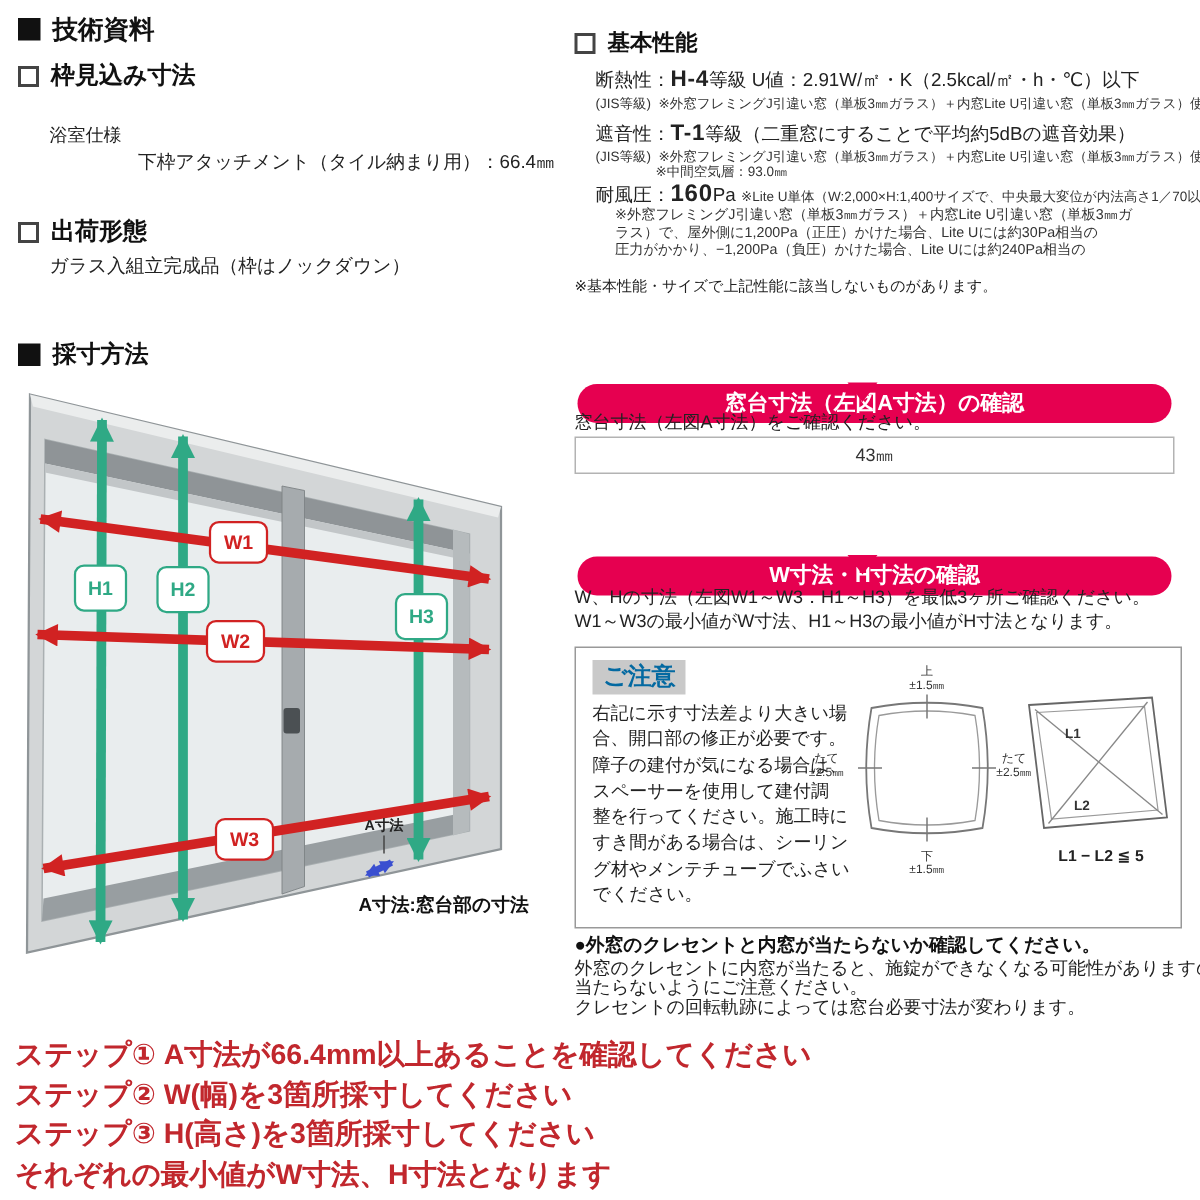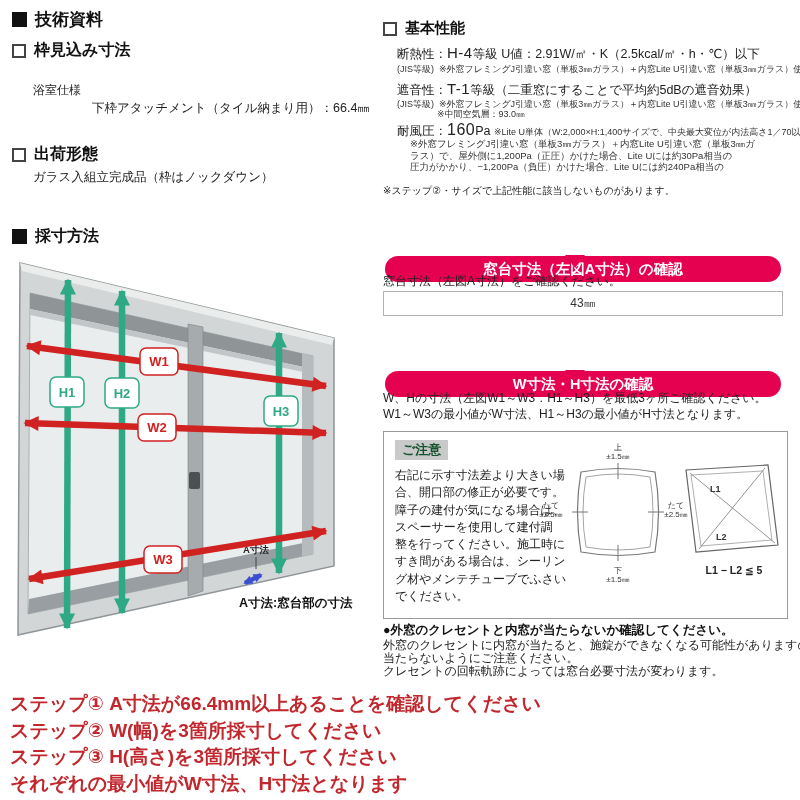--- a/index.html
+++ b/index.html
@@ -11,38 +11,38 @@
   }
   .abs { position:absolute; }
   .h-main { font-weight:bold; font-size:17px; color:#111; display:flex; align-items:center; gap:8px;text-align:right; }
   .h-sub  { font-weight:bold; font-size:16px; color:#111; display:flex; align-items:center; gap:8px; }
   .sq-filled { width:15px; height:15px; background:#111; flex:0 0 auto; }
   .sq-outline { width:14px; height:14px; border:2px solid #444; background:#fff; flex:0 0 auto; }
   .t12 { font-size:12px; color:#222; }
   .t125 { font-size:12.5px; color:#222; }
   .spec-line { font-size:12.5px; color:#222; white-space:nowrap; }
   .spec-label { font-size:12.5px; }
-  .spec-grade { font-weight:normal; font-size:15px; letter-spacing:0.5px; }
+  .spec-grade { font-weight:bold; font-size:15px; letter-spacing:0.5px; }
   .spec-small { font-size:9px; color:#333; white-space:nowrap; }
   .spec-note-sm { font-size:9.5px; color:#333; line-height:11.6px; white-space:nowrap; }
   .pill {
     left:385px; width:396px; height:26px; background:#E60050; border-radius:13px;
     color:#fff; font-weight:bold; font-size:14.5px; text-align:center; line-height:26px;margin-top:32px;
   }
   .tri-down {
     width:0; height:0; border-left:10px solid transparent; border-right:10px solid transparent;
     border-top:13px solid #E60050;
   }
   .value-box {
     left:383px; width:400px; height:25px; border:1px solid #b3b3b3; background:#fff;
     text-align:center; line-height:23px; font-size:12px; color:#333;
   }
   .notice-box { left:383px; top:431px; width:405px; height:188px; border:1px solid #999; background:#fff; }
-  .notice-title { position:absolute; left:11px; top:8px; background:#c9c9c9; color:#14532d;
-    font-weight:bold; font-size:13px; padding:1px 7px; }
+  .notice-title { position:absolute; left:11px; top:8px; background:#c9c9c9; color:#0369a1;
+    font-weight:bold; font-size:16px; padding:1px 7px; }
   .notice-lines { position:absolute; left:11px; top:35px; font-size:12px; color:#222; line-height:17.3px; }
   .crescent-title { font-weight:bold; font-size:12.5px; color:#111; white-space:nowrap; }
   .crescent-line { font-size:12px; color:#222; white-space:nowrap; line-height:13px; }
   .steps { left:10px; top:691px; color:#C1272D; font-weight:bold; font-size:19px; line-height:26.5px; white-space:nowrap; }
   .wh-line { font-size:12px; color:#222; white-space:nowrap; }
   svg text { font-family:"Liberation Sans","DejaVu Sans",sans-serif; }
 </style>
 </head>
 <body>
 
@@ -144,21 +144,21 @@
   <div class="abs spec-small" style="left:437px; top:108px;">※中間空気層：93.0㎜</div>
 
   <div class="abs spec-line" style="left:397px; top:121px;">
     <span class="spec-label">耐風圧：</span><span class="spec-grade" style="font-size:16px;">160</span><span>Pa</span>&nbsp;<span class="spec-small">※Lite U単体（W:2,000×H:1,400サイズで、中央最大変位が内法高さ1／70以下）</span>
   </div>
   <div class="abs spec-note-sm" style="left:410px; top:138px;">
     <div>※外窓フレミングJ引違い窓（単板3㎜ガラス）＋内窓Lite U引違い窓（単板3㎜ガ</div>
     <div>ラス）で、屋外側に1,200Pa（正圧）かけた場合、Lite Uには約30Pa相当の</div>
     <div>圧力がかかり、−1,200Pa（負圧）かけた場合、Lite Uには約240Pa相当の</div>
   </div>
-  <div class="abs" style="left:383px; top:184px; font-size:10px; color:#222;">※ステップ②・サイズで上記性能に該当しないものがあります。</div>
+  <div class="abs" style="left:383px; top:184px; font-size:10px; color:#222;">※基本性能・サイズで上記性能に該当しないものがあります。</div>
 
   <div class="abs pill" style="top:224px;">窓台寸法（左図A寸法）の確認</div>
   <div class="abs tri-down" style="left:565px; top:255px;"></div>
   <div class="abs t12" style="left:383px; top:273px;">窓台寸法（左図A寸法）をご確認ください。</div>
   <div class="abs value-box" style="top:291px;">43㎜</div>
 
   <div class="abs pill" style="top:339px;">W寸法・H寸法の確認</div>
   <div class="abs tri-down" style="left:565px; top:370px;"></div>
   <div class="abs wh-line" style="left:383px; top:390px;">W、Hの寸法（左図W1～W3．H1～H3）を最低3ヶ所ご確認ください。</div>
   <div class="abs wh-line" style="left:383px; top:406px;">W1～W3の最小値がW寸法、H1～H3の最小値がH寸法となります。</div>

